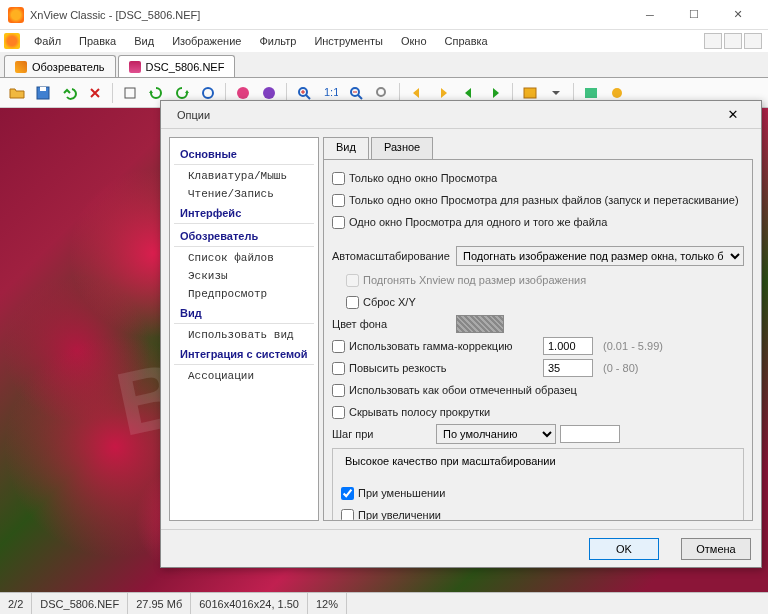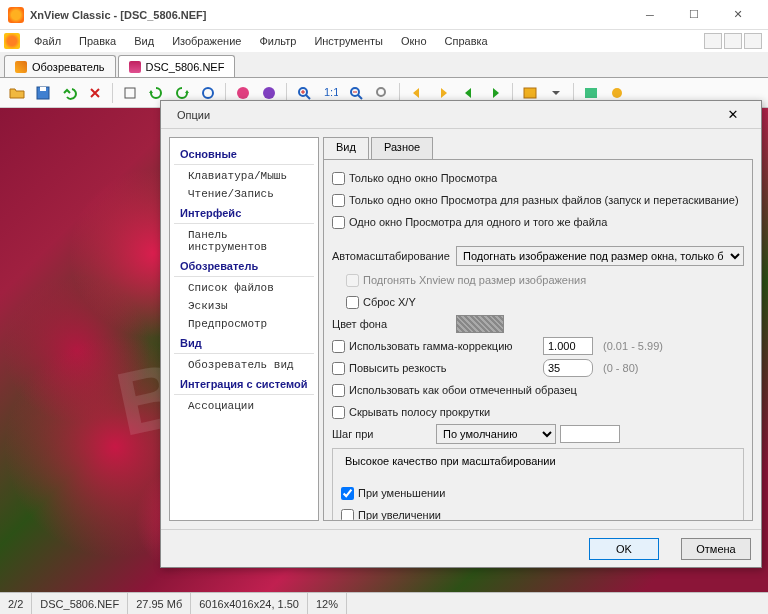--- a/index.html
+++ b/index.html
@@ -1,20 +1,20 @@
 <!DOCTYPE html>
 <html><head>
 <meta charset="utf-8">
 <style>
 * { box-sizing: border-box; margin: 0; padding: 0; font-family: Tahoma, sans-serif; font-size: 11px; }
 body { width: 768px; height: 614px; background: #fff; overflow: hidden; position: relative; }
 
 .titlebar { height: 30px; background: #fff; display: flex; align-items: center; padding: 0 8px; border-bottom: 1px solid #e0e0e0; }
 .titlebar .icon { width: 16px; height: 16px; background: radial-gradient(circle,#ffb020 40%,#ff7010 70%); border-radius: 3px; margin-right: 6px; }
-.titlebar .title { color: #444; flex: 1; font-weight: bold; }
+.titlebar .title { color: #444; flex: 1; }
 .titlebar .winbtn { width: 44px; height: 28px; display: flex; align-items: center; justify-content: center; color: #555; }
 
 .menubar { height: 22px; display: flex; align-items: center; padding: 0 4px; gap: 2px; position: relative; }
 .menubar .mbicon { width: 16px; height: 16px; background: radial-gradient(circle,#ff8020 40%,#ffc010 70%); border-radius: 2px; margin-right: 4px; }
 .menubar span { padding: 3px 8px; color: #333; }
 .menubar .right { position: absolute; right: 6px; display: flex; gap: 2px; }
 .menubar .rbtn { width: 18px; height: 16px; border: 1px solid #c0c0c0; background: #f4f4f4; }
 
 .tabbar { height: 26px; background: #f0f0f0; display: flex; align-items: flex-end; padding: 0 4px; border-bottom: 1px solid #a0a0a0; }
 .tab { height: 22px; padding: 0 10px; display: flex; align-items: center; gap: 5px; border: 1px solid #a0a0a0; border-bottom: none; background: #f8f8f8; margin-right: 2px; border-radius: 3px 3px 0 0; }
@@ -237,27 +237,26 @@
   <div class="dlg-title">
     <span>Опции</span>
     <div class="xbtn">✕</div>
   </div>
   <div class="dlg-body">
     <div class="dlg-side">
       <div class="cat">Основные</div>
       <div class="item">Клавиатура/Мышь</div>
       <div class="item">Чтение/Запись</div>
       <div class="cat">Интерфейс</div>
-      <div class="item">Панель инструментов</div>
       <div class="cat">Обозреватель</div>
       <div class="item">Список файлов</div>
       <div class="item">Эскизы</div>
       <div class="item">Предпросмотр</div>
       <div class="cat">Вид</div>
-      <div class="item">Обозреватель вид</div>
+      <div class="item">Использовать вид</div>
       <div class="cat">Интеграция с системой</div>
       <div class="item">Ассоциации</div>
     </div>
     <div class="dlg-main">
       <div class="dlg-tabs">
         <div class="dt act">Вид</div>
         <div class="dt">Разное</div>
       </div>
       <div class="dlg-pane">
         <div class="row">
@@ -290,21 +289,21 @@
         </div>
         <div class="row">
           <input type="checkbox" style="">
             <label style="min-width:190px">Использовать гамма-коррекцию</label>
           <input type="text" style="width: 50px;" value="1.000">
           <span class="hint">(0.01 - 5.99)</span>
         </div>
         <div class="row">
           <input type="checkbox" style="">
             <label style="min-width:190px">Повысить резкость</label>
-          <input type="text" style="width: 50px; border-radius: 7px;" value="35">
+          <input type="text" style="width: 50px;" value="35">
           <span class="hint">(0 - 80)</span>
         </div>
         <div class="row">
             <input type="checkbox" style="">
             <label>Использовать как обои отмеченный образец</label>
           </div>
         <div class="row">
             <input type="checkbox" style="">
             <label>Скрывать полосу прокрутки</label>
           </div>

